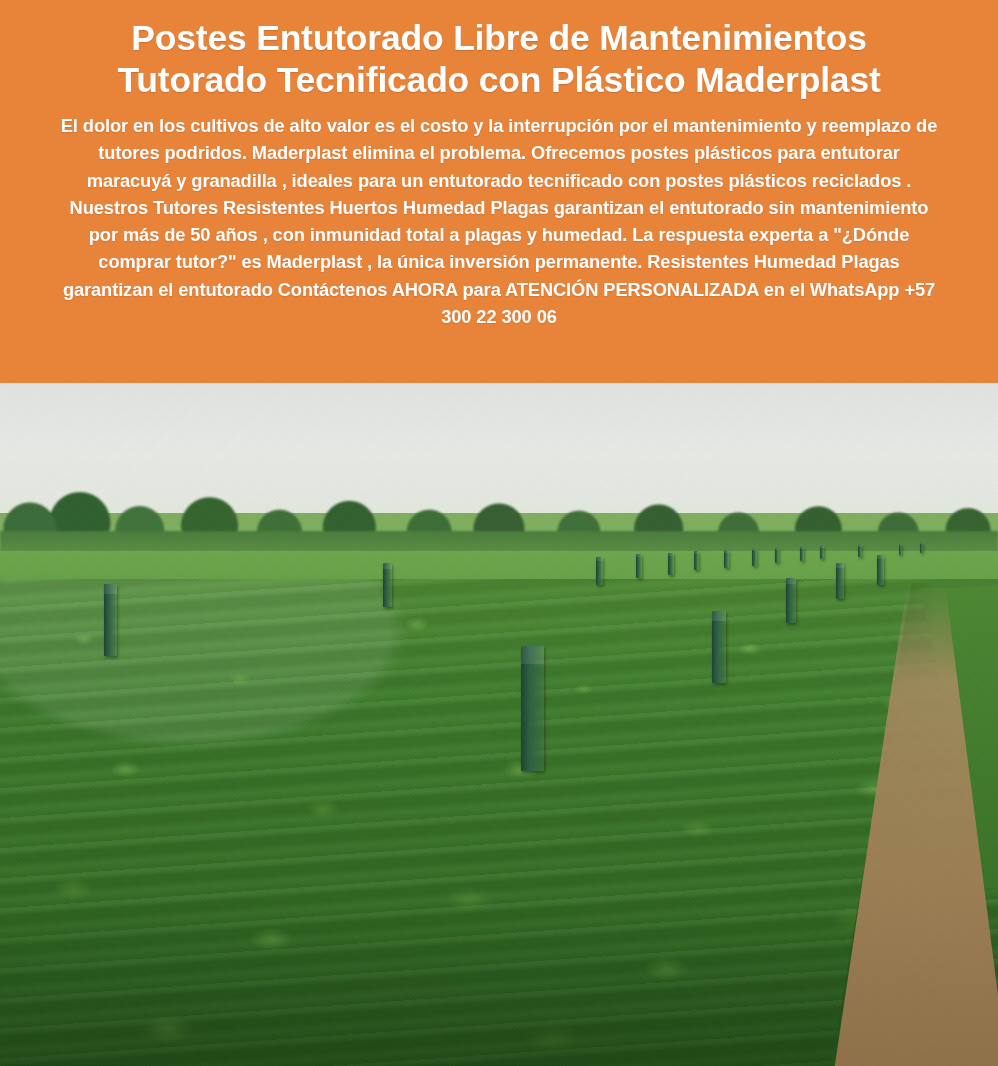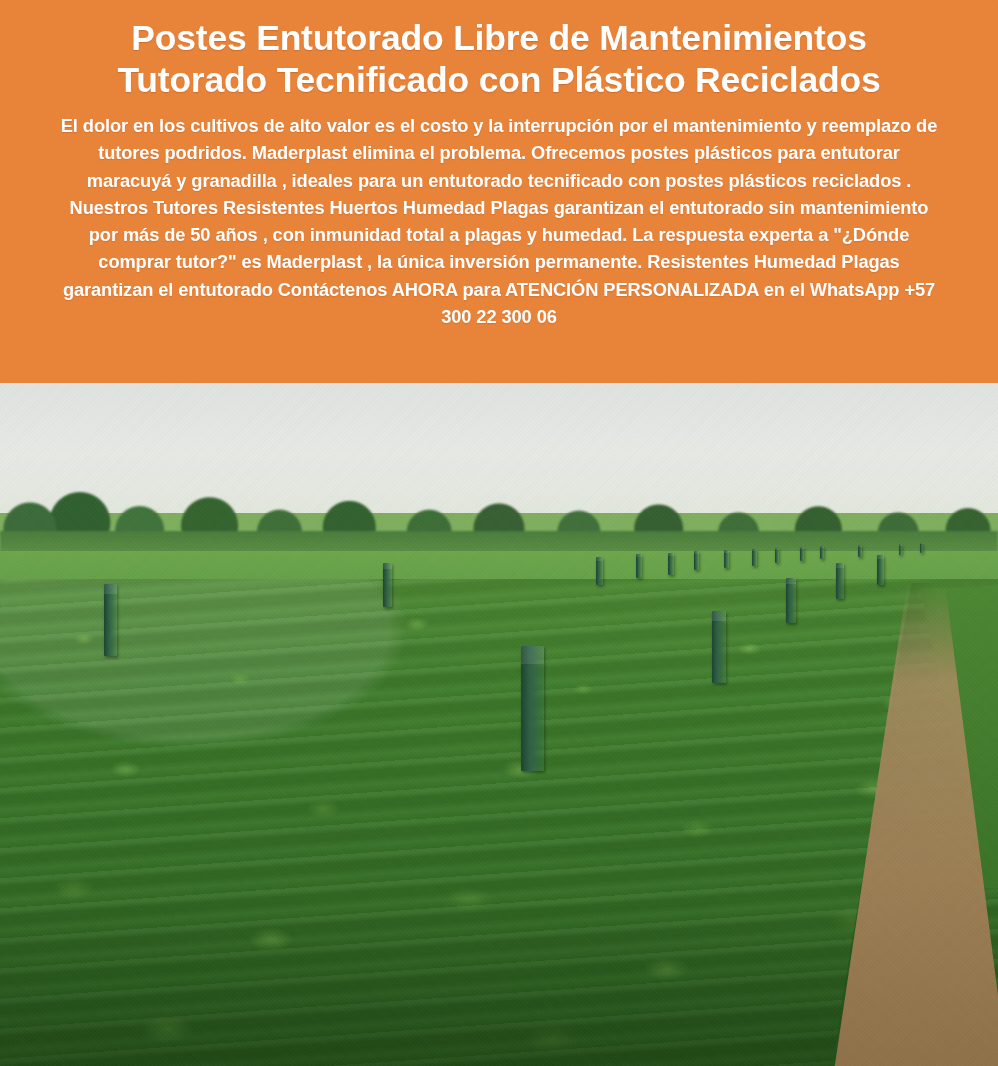--- a/index.html
+++ b/index.html
@@ -229,21 +229,21 @@
   }
 </style>
 </head>
 <body>
 
 <div class="poster">
 
   <div class="header">
     <h1 class="headline">
       <span>Postes Entutorado Libre de Mantenimientos</span>
-      <span class="line2">Tutorado Tecnificado con Plástico Reciclados</span>
+      <span class="line2">Tutorado Tecnificado con Plástico Maderplast</span>
     </h1>
     <p class="body-copy">El dolor en los cultivos de alto valor es el costo y la interrupción por el mantenimiento y reemplazo de tutores podridos. Maderplast elimina el problema. Ofrecemos postes plásticos para entutorar maracuyá y granadilla , ideales para un entutorado tecnificado con postes plásticos reciclados . Nuestros Tutores Resistentes Huertos Humedad Plagas garantizan el entutorado sin mantenimiento por más de 50 años , con inmunidad total a plagas y humedad. La respuesta experta a "¿Dónde comprar tutor?" es Maderplast , la única inversión permanente.  Resistentes Humedad Plagas garantizan el entutorado Contáctenos AHORA para ATENCIÓN PERSONALIZADA en el WhatsApp +57 300 22 300 06</p>
   </div>
 
   <div class="photo">
     <div class="sky"></div>
     <div class="treeline"></div>
     <div class="treeline-base"></div>
     <div class="farfield"></div>
 

